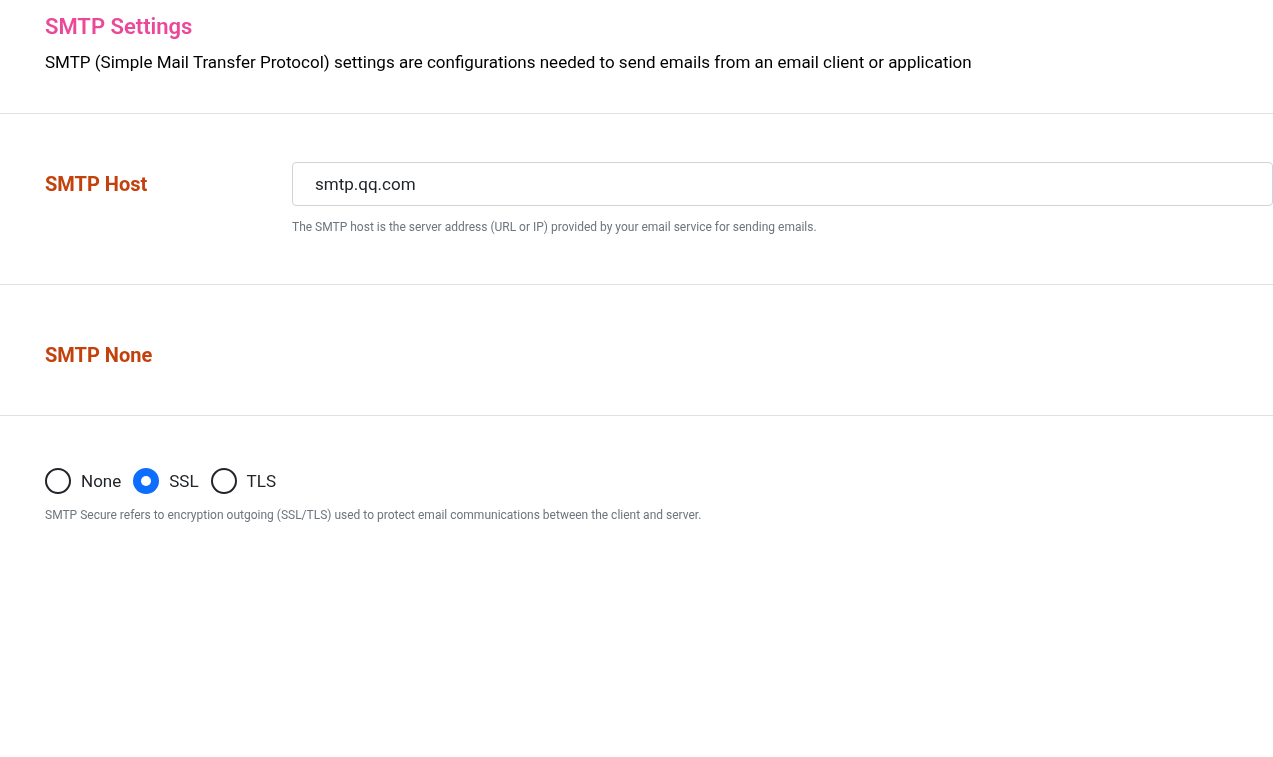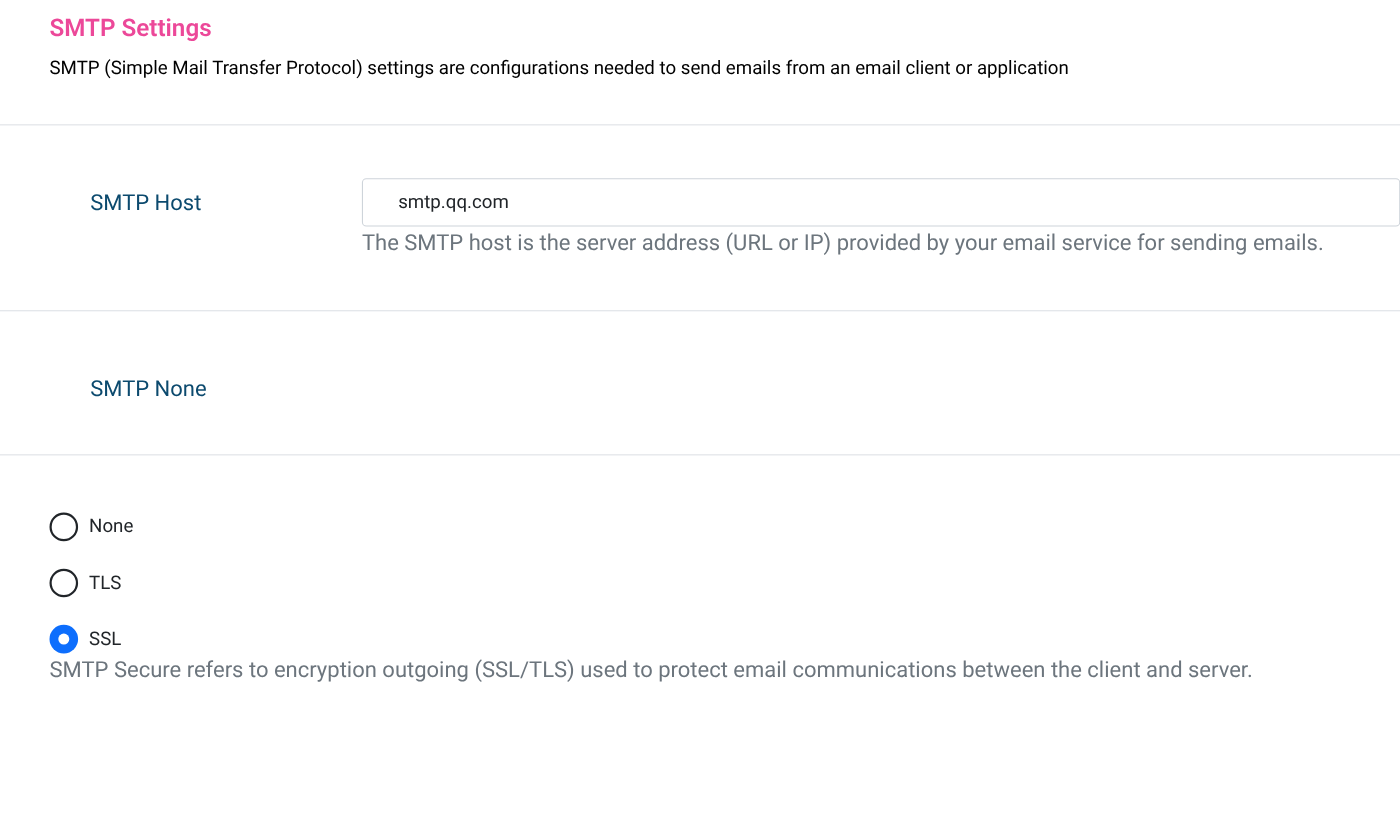--- a/index.html
+++ b/index.html
@@ -30,49 +30,48 @@
     .field-section {
       border-top: 1px solid #dee2e6;
       padding: 48px 0 48px 45px;
       display: flex;
       align-items: flex-start;
     }
     .field-label {
       width: 247px;
       flex-shrink: 0;
       font-size: 20px;
-      font-weight: 400;
-      color: #0c4a6e;
+      font-weight: 700;
+      color: #c2410c;
       padding-top: 10px;
-      margin-left: 37px;
     }
     .field-content {
       flex: 1;
       min-width: 0;
     }
     .text-input {
       width: 100%;
-      padding: 11px 32px;
+      padding: 11px 22px;
       font-size: 17px;
       color: #212529;
       background: #ffffff;
       border: 1px solid #ced4da;
       border-radius: 4px;
       font-family: inherit;
     }
     .field-help {
-      margin-top: 0;
-      font-size: 20px;
+      margin-top: 13px;
+      font-size: 12px;
       color: #6c757d;
       line-height: 1.4;
     }
     .radio-group {
       display: flex;
-      flex-direction: column;
-      gap: 25px;
+      flex-direction: row;
+      gap: 12px;
       padding-top: 4px;
       text-align: center;
     }
     .radio-item {
       display: flex;
       align-items: center;
       gap: 10px;
       cursor: pointer;
     }
     .radio-circle {
@@ -130,23 +129,23 @@
 </div>
 
 <div class="field-section radio-field">
   <div class="field-content">
     <div class="radio-group">
       <label class="radio-item">
         <span class="radio-circle unchecked"></span>
         <span class="radio-label">None</span>
       </label>
       <label class="radio-item">
+        <span class="radio-circle checked"></span>
+        <span class="radio-label">SSL</span>
+      </label>
+      <label class="radio-item">
         <span class="radio-circle unchecked"></span>
         <span class="radio-label">TLS</span>
-      </label>
-      <label class="radio-item">
-        <span class="radio-circle checked"></span>
-        <span class="radio-label">SSL</span>
       </label>
     </div>
     <p class="field-help">SMTP Secure refers to encryption outgoing (SSL/TLS) used to protect email communications between the client and server.</p>
   </div>
 </div>
 
 </body></html>

